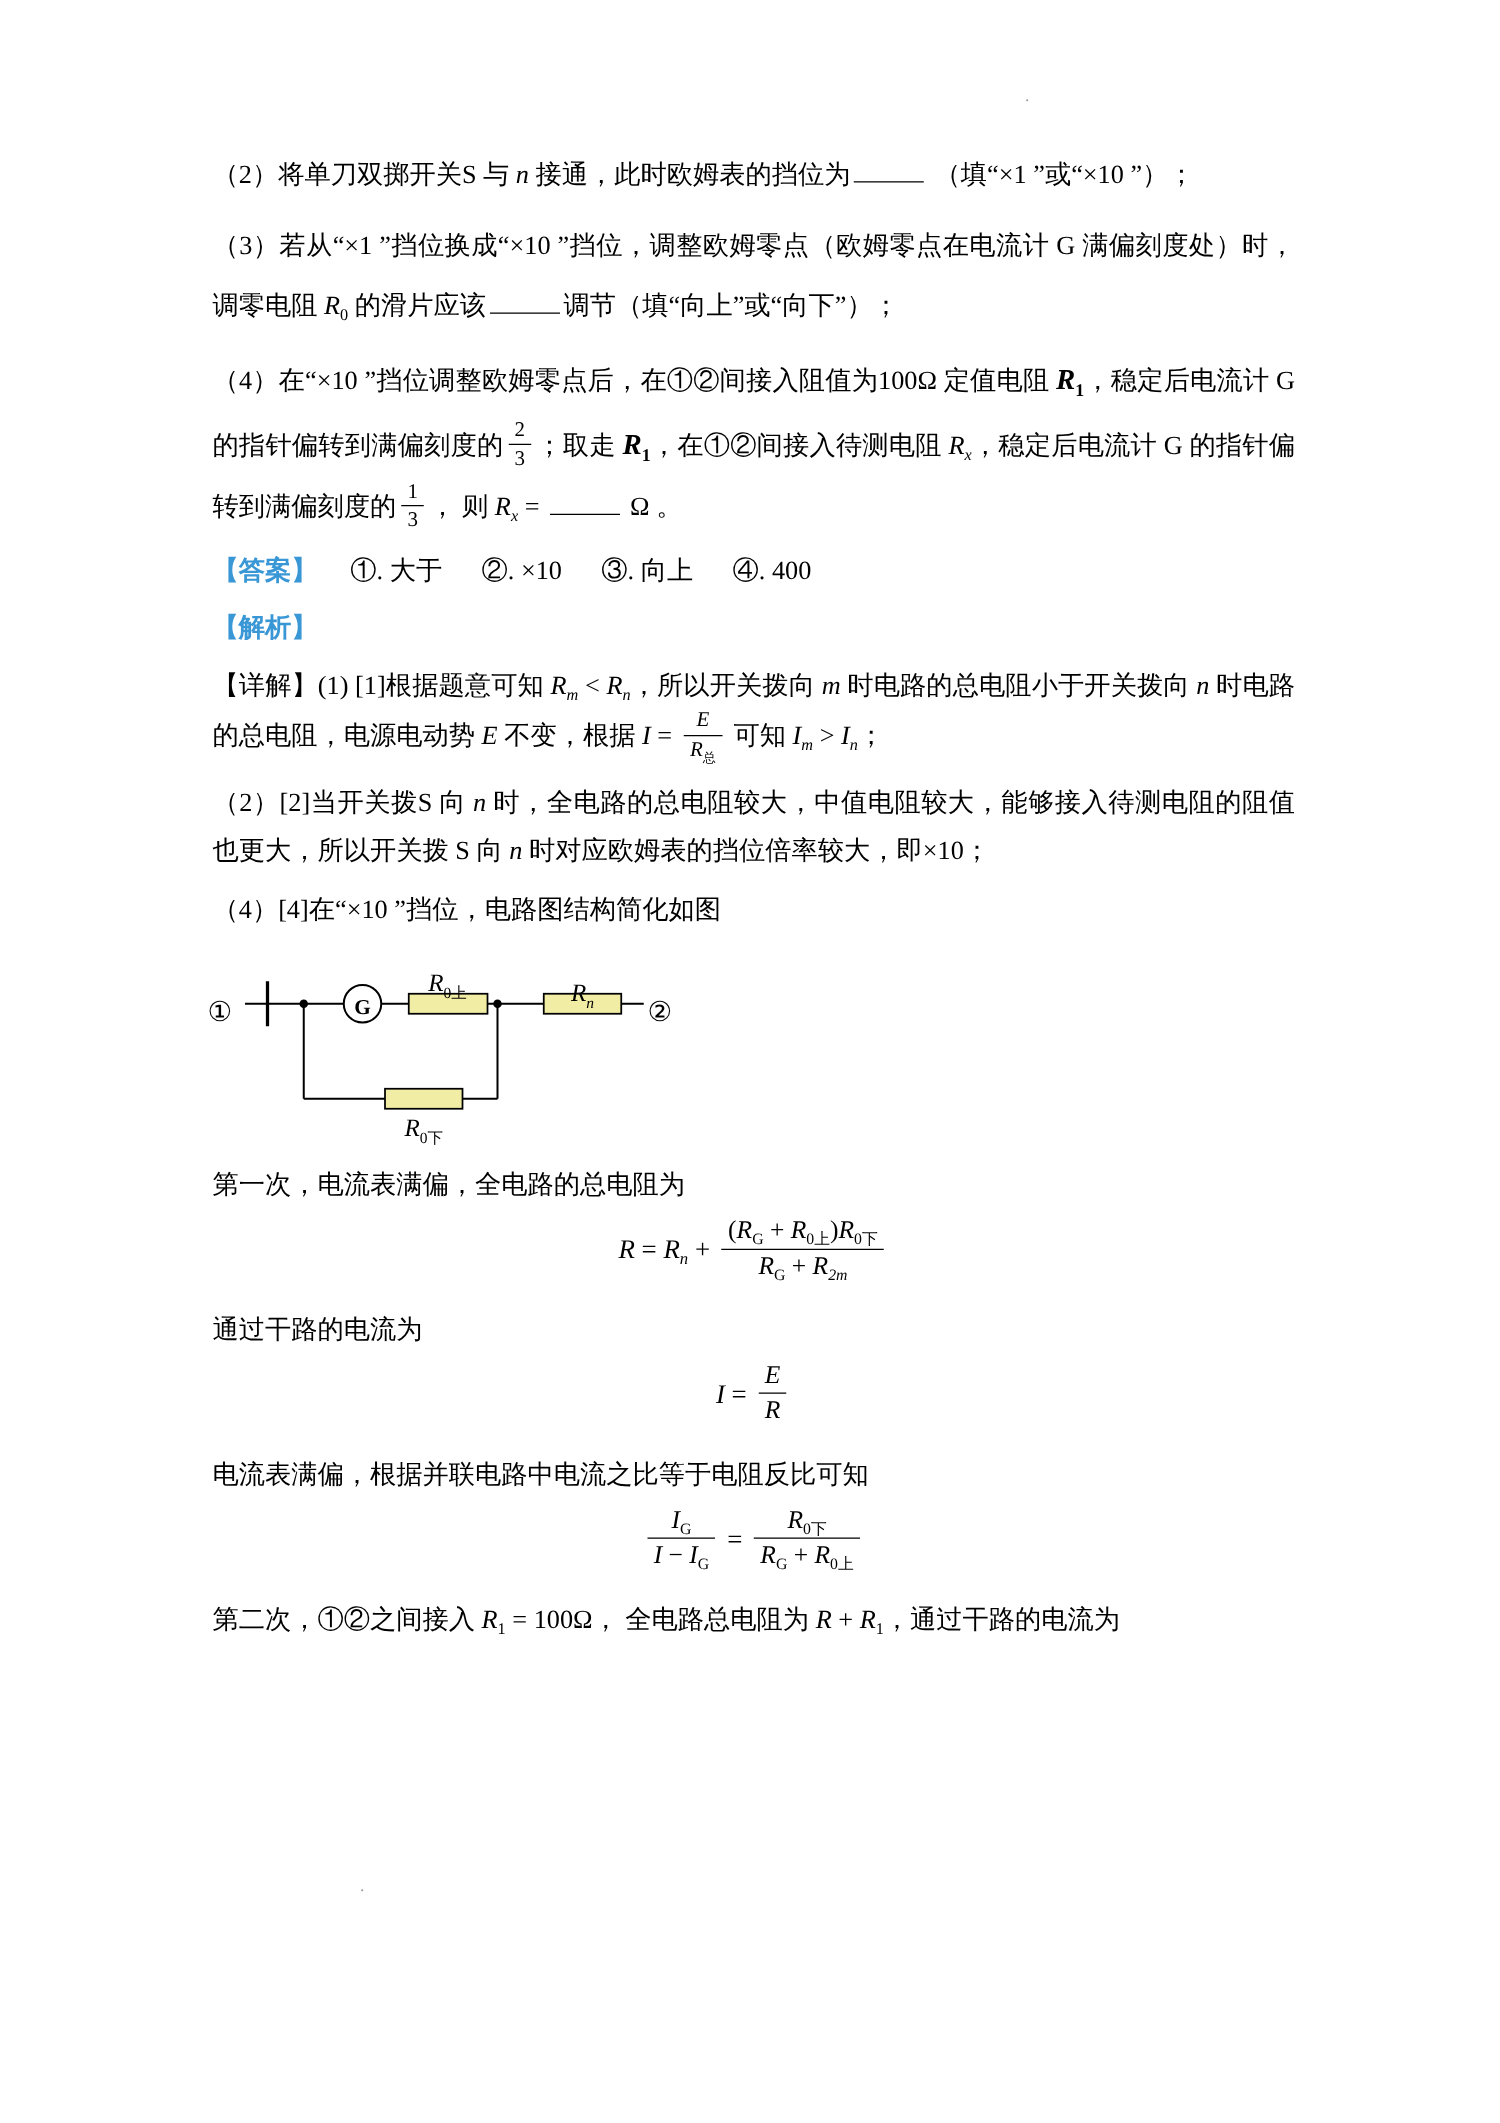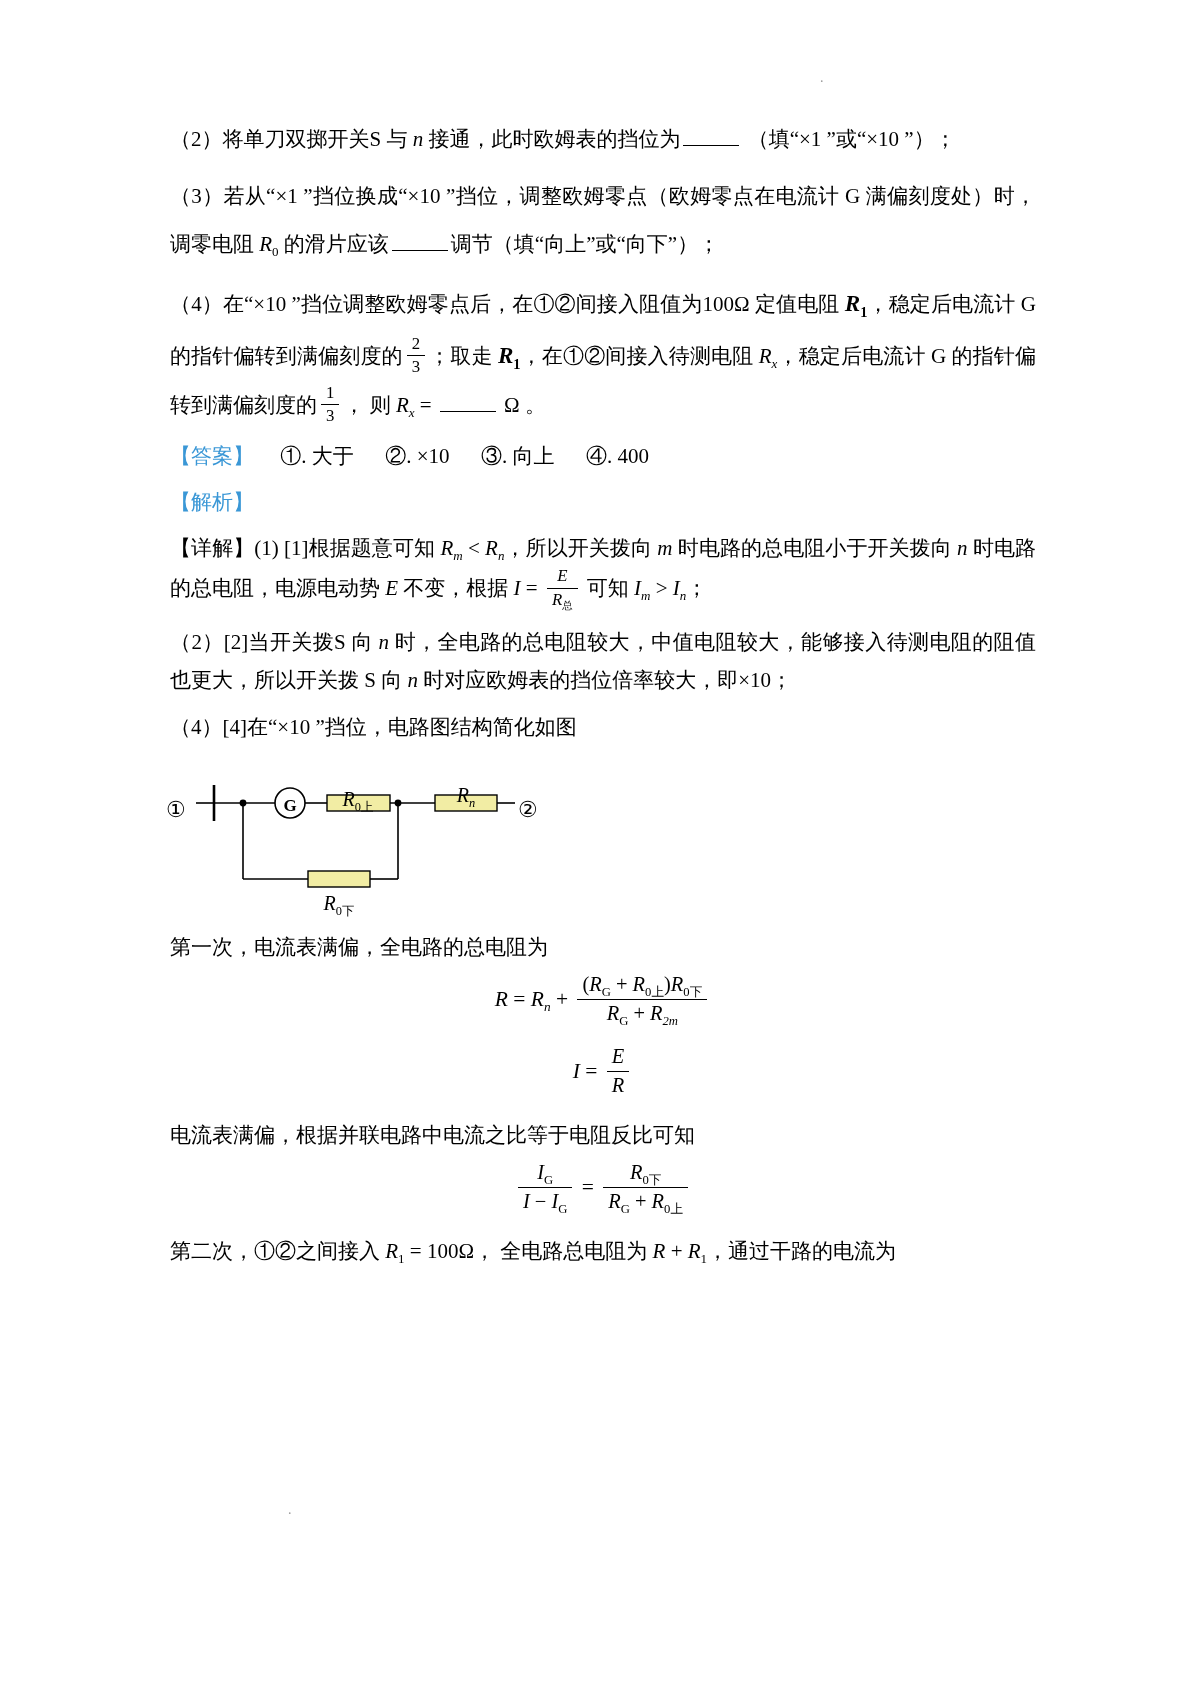--- a/index.html
+++ b/index.html
@@ -16,21 +16,21 @@
     position:absolute;left:170px;top:116px;width:866px;
     font-size:21px;line-height:1.8;
   }
   .para{margin:0 0 10px;text-align:justify;}
   .q{line-height:2.25;margin:0 0 10px;}
   .q4{margin-bottom:8px;}
   .answer-line{white-space:pre-wrap;margin-bottom:8px;}
   .analysis-line{margin-bottom:8px;}
   .detail{margin-bottom:10px;}
   .lead{margin-bottom:4px;}
-  .sec-label{color:var(--label-blue);}
+  .sec-label{color:var(--label-blue);font-weight:bold;}
   .mvar{font-style:italic;}
   .mbold{font-weight:700;font-size:1.1em;}
   sub.msub{font-style:normal;font-size:0.62em;line-height:0;}
   sub.msub.it{font-style:italic;}
   .blank{
     display:inline-block;width:56px;height:6px;
     border-bottom:1.4px solid #000;margin:0 3px;
   }
   .frac{
     display:inline-flex;flex-direction:column;vertical-align:middle;
@@ -49,21 +49,21 @@
   .circuit{
     position:relative;width:430px;height:158px;
     margin:14px 0 10px;
   }
   .circuit svg{position:absolute;left:0;top:0;}
   .clabel{position:absolute;font-size:20px;}
   .clabel.term{font-size:22px;}
   .clabel.t1{left:-4px;top:29px;}
   .clabel.t2{left:348px;top:29px;}
   .clabel.g{left:120px;top:30px;transform:translateX(-50%);font-size:17px;font-weight:600;}
-  .clabel.rtop{left:188px;top:20px;transform:translateX(-50%);}
+  .clabel.rtop{left:188px;top:8px;transform:translateX(-50%);}
   .clabel.rn{left:296px;top:16px;transform:translateX(-50%);}
   .clabel.rbottom{left:169px;top:124px;transform:translateX(-50%);}
   .stray{position:absolute;color:#9a9a9a;font-size:14px;}
   .stray.top{left:820px;top:70px;}
   .stray.bottom{left:288px;top:1502px;}
 </style>
 </head>
 <body>
 
 <div class="page">
@@ -127,20 +127,21 @@
       <span class="clabel rn"><span class="mvar">R<sub class="msub it">n</sub></span></span>
       <span class="clabel rbottom"><span class="mvar">R<sub class="msub">0下</sub></span></span>
     </div>
 
     <p class="para lead">第一次，电流表满偏，全电路的总电阻为</p>
     <div class="formula"><span class="mvar">R</span> = <span class="mvar">R<sub class="msub it">n</sub></span> + <span class="frac">
           <span class="fnum">(<span class="mvar">R<sub class="msub">G</sub></span> + <span class="mvar">R<sub class="msub">0上</sub></span>)<span class="mvar">R<sub class="msub">0下</sub></span></span>
           <span class="fden"><span class="mvar">R<sub class="msub">G</sub></span> + <span class="mvar">R<sub class="msub it">2m</sub></span></span>
         </span></div>
 
+    <p class="para lead">通过干路的电流为</p>
     <div class="formula"><span class="mvar">I</span> = <span class="frac">
           <span class="fnum"><span class="mvar">E</span></span>
           <span class="fden"><span class="mvar">R</span></span>
         </span></div>
 
     <p class="para lead">电流表满偏，根据并联电路中电流之比等于电阻反比可知</p>
     <div class="formula"><span class="frac">
           <span class="fnum"><span class="mvar">I<sub class="msub">G</sub></span></span>
           <span class="fden"><span class="mvar">I</span> − <span class="mvar">I<sub class="msub">G</sub></span></span>
         </span> = <span class="frac">

